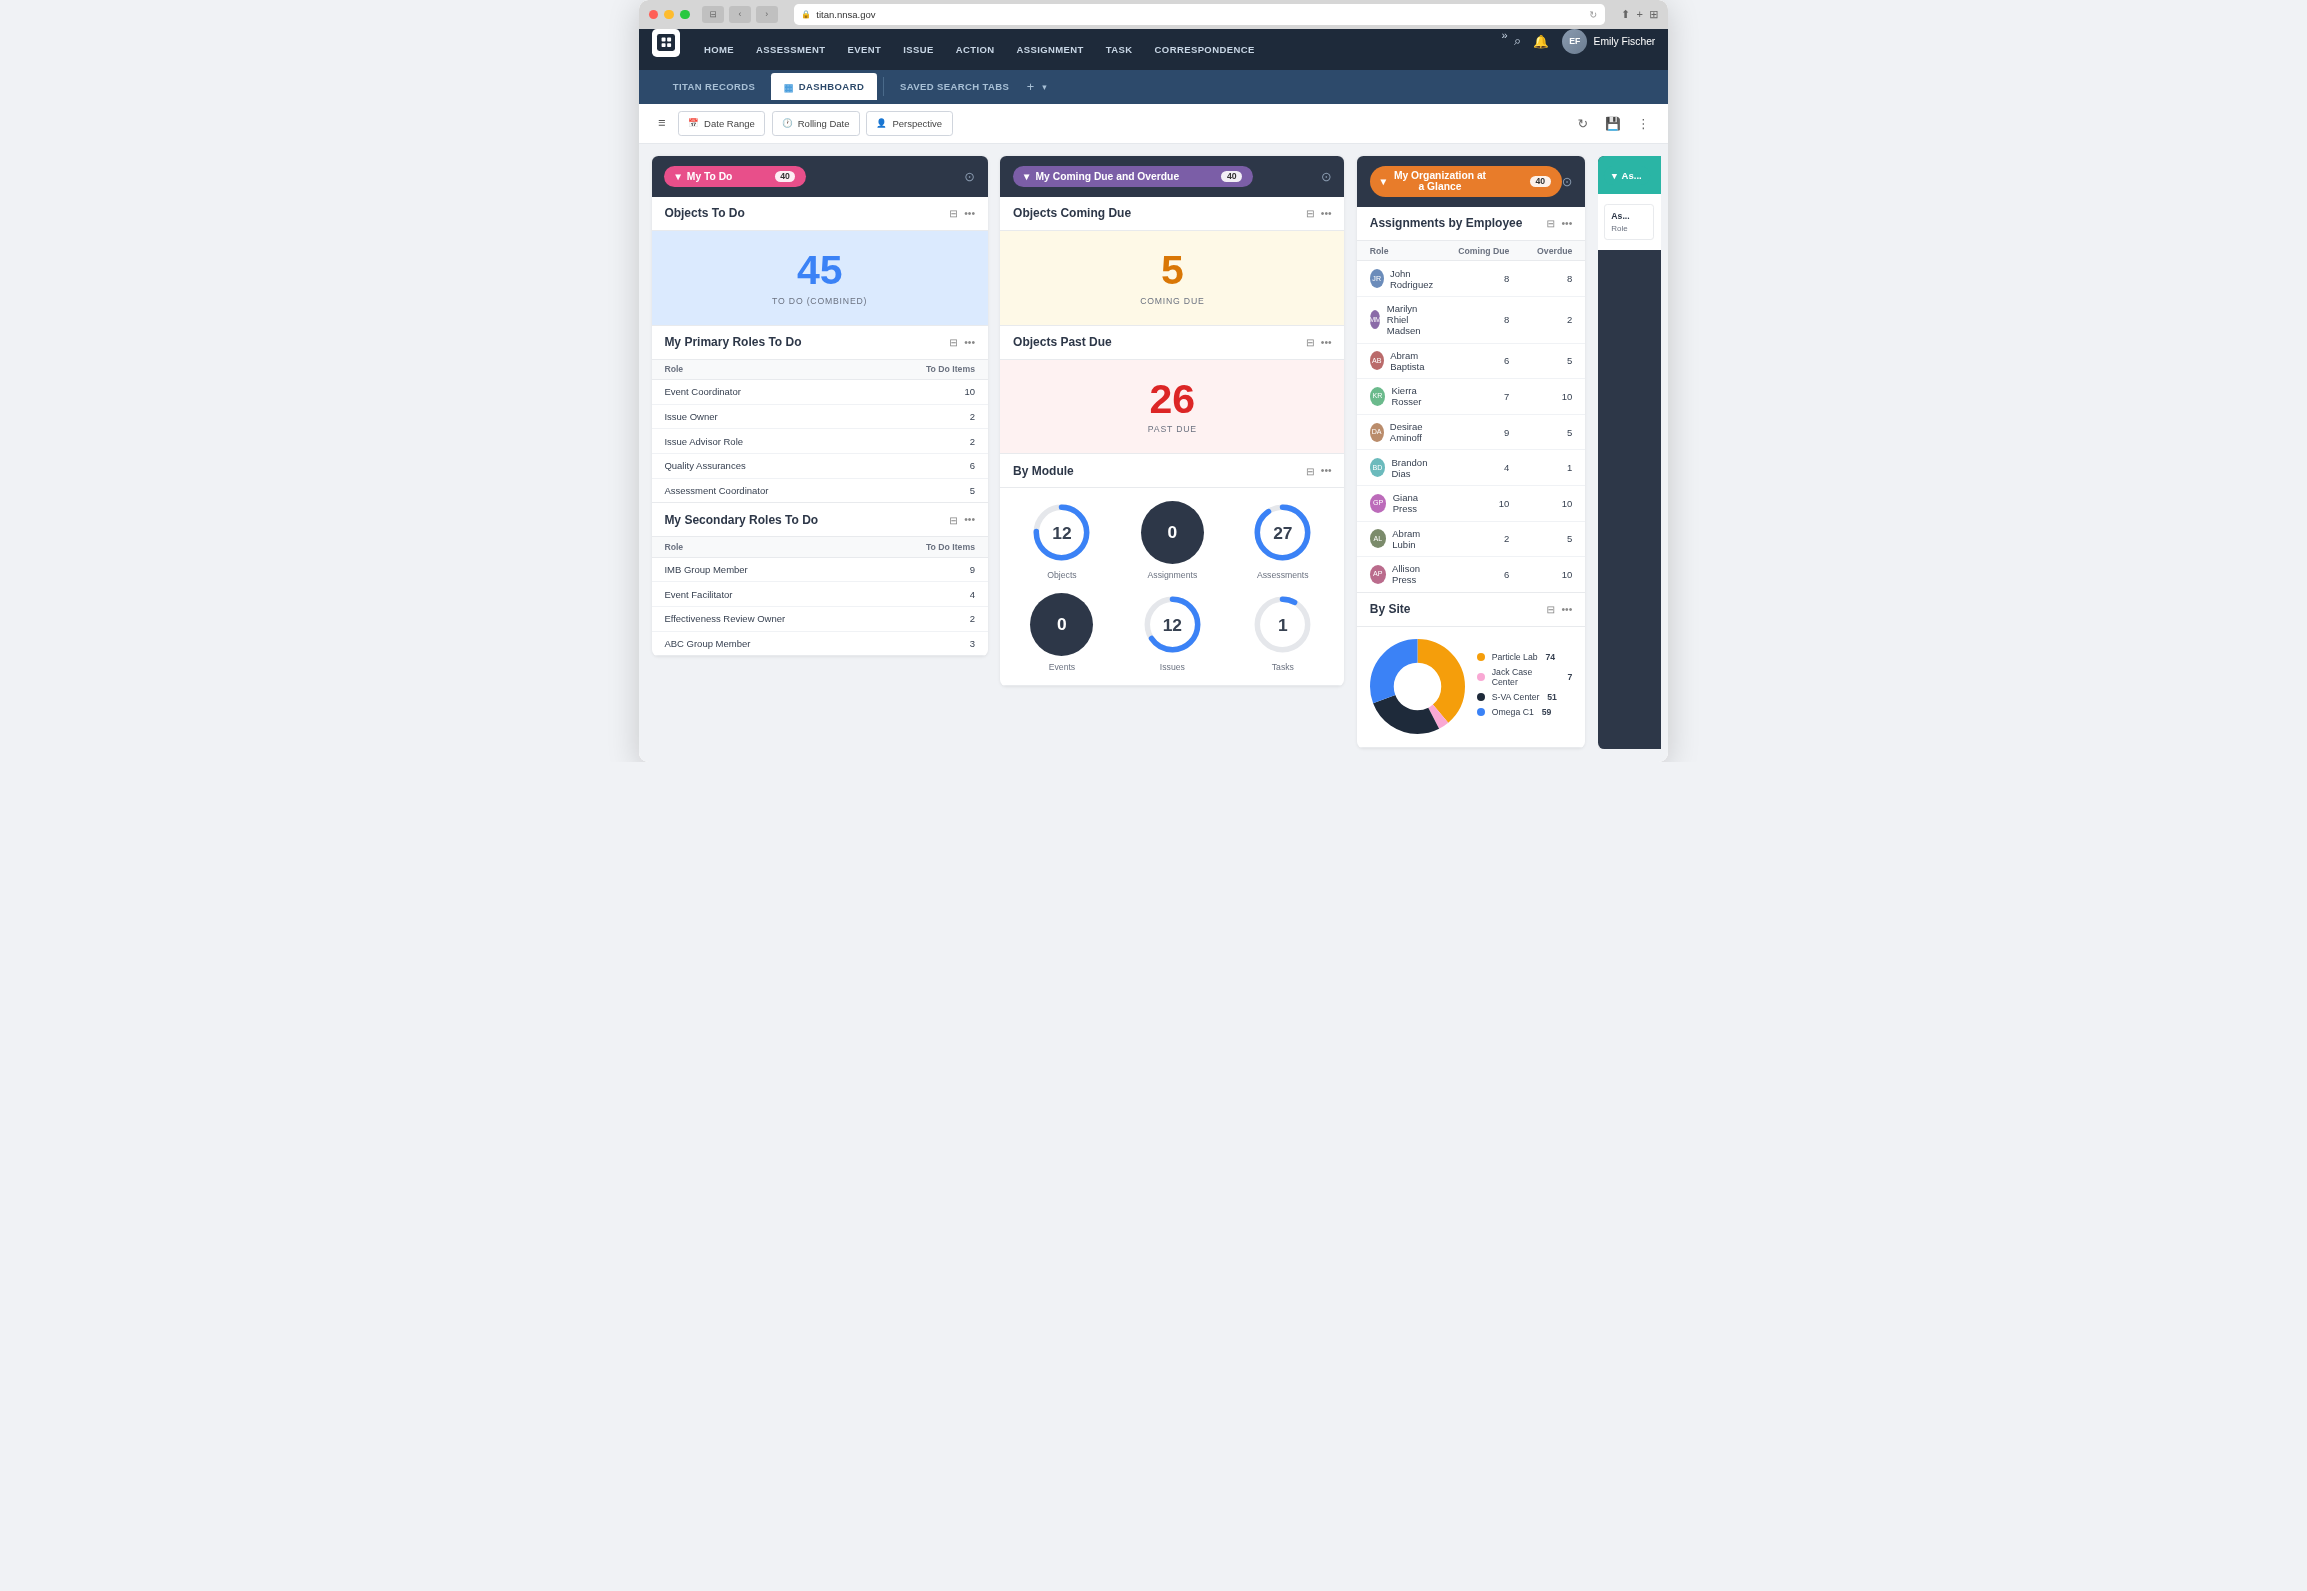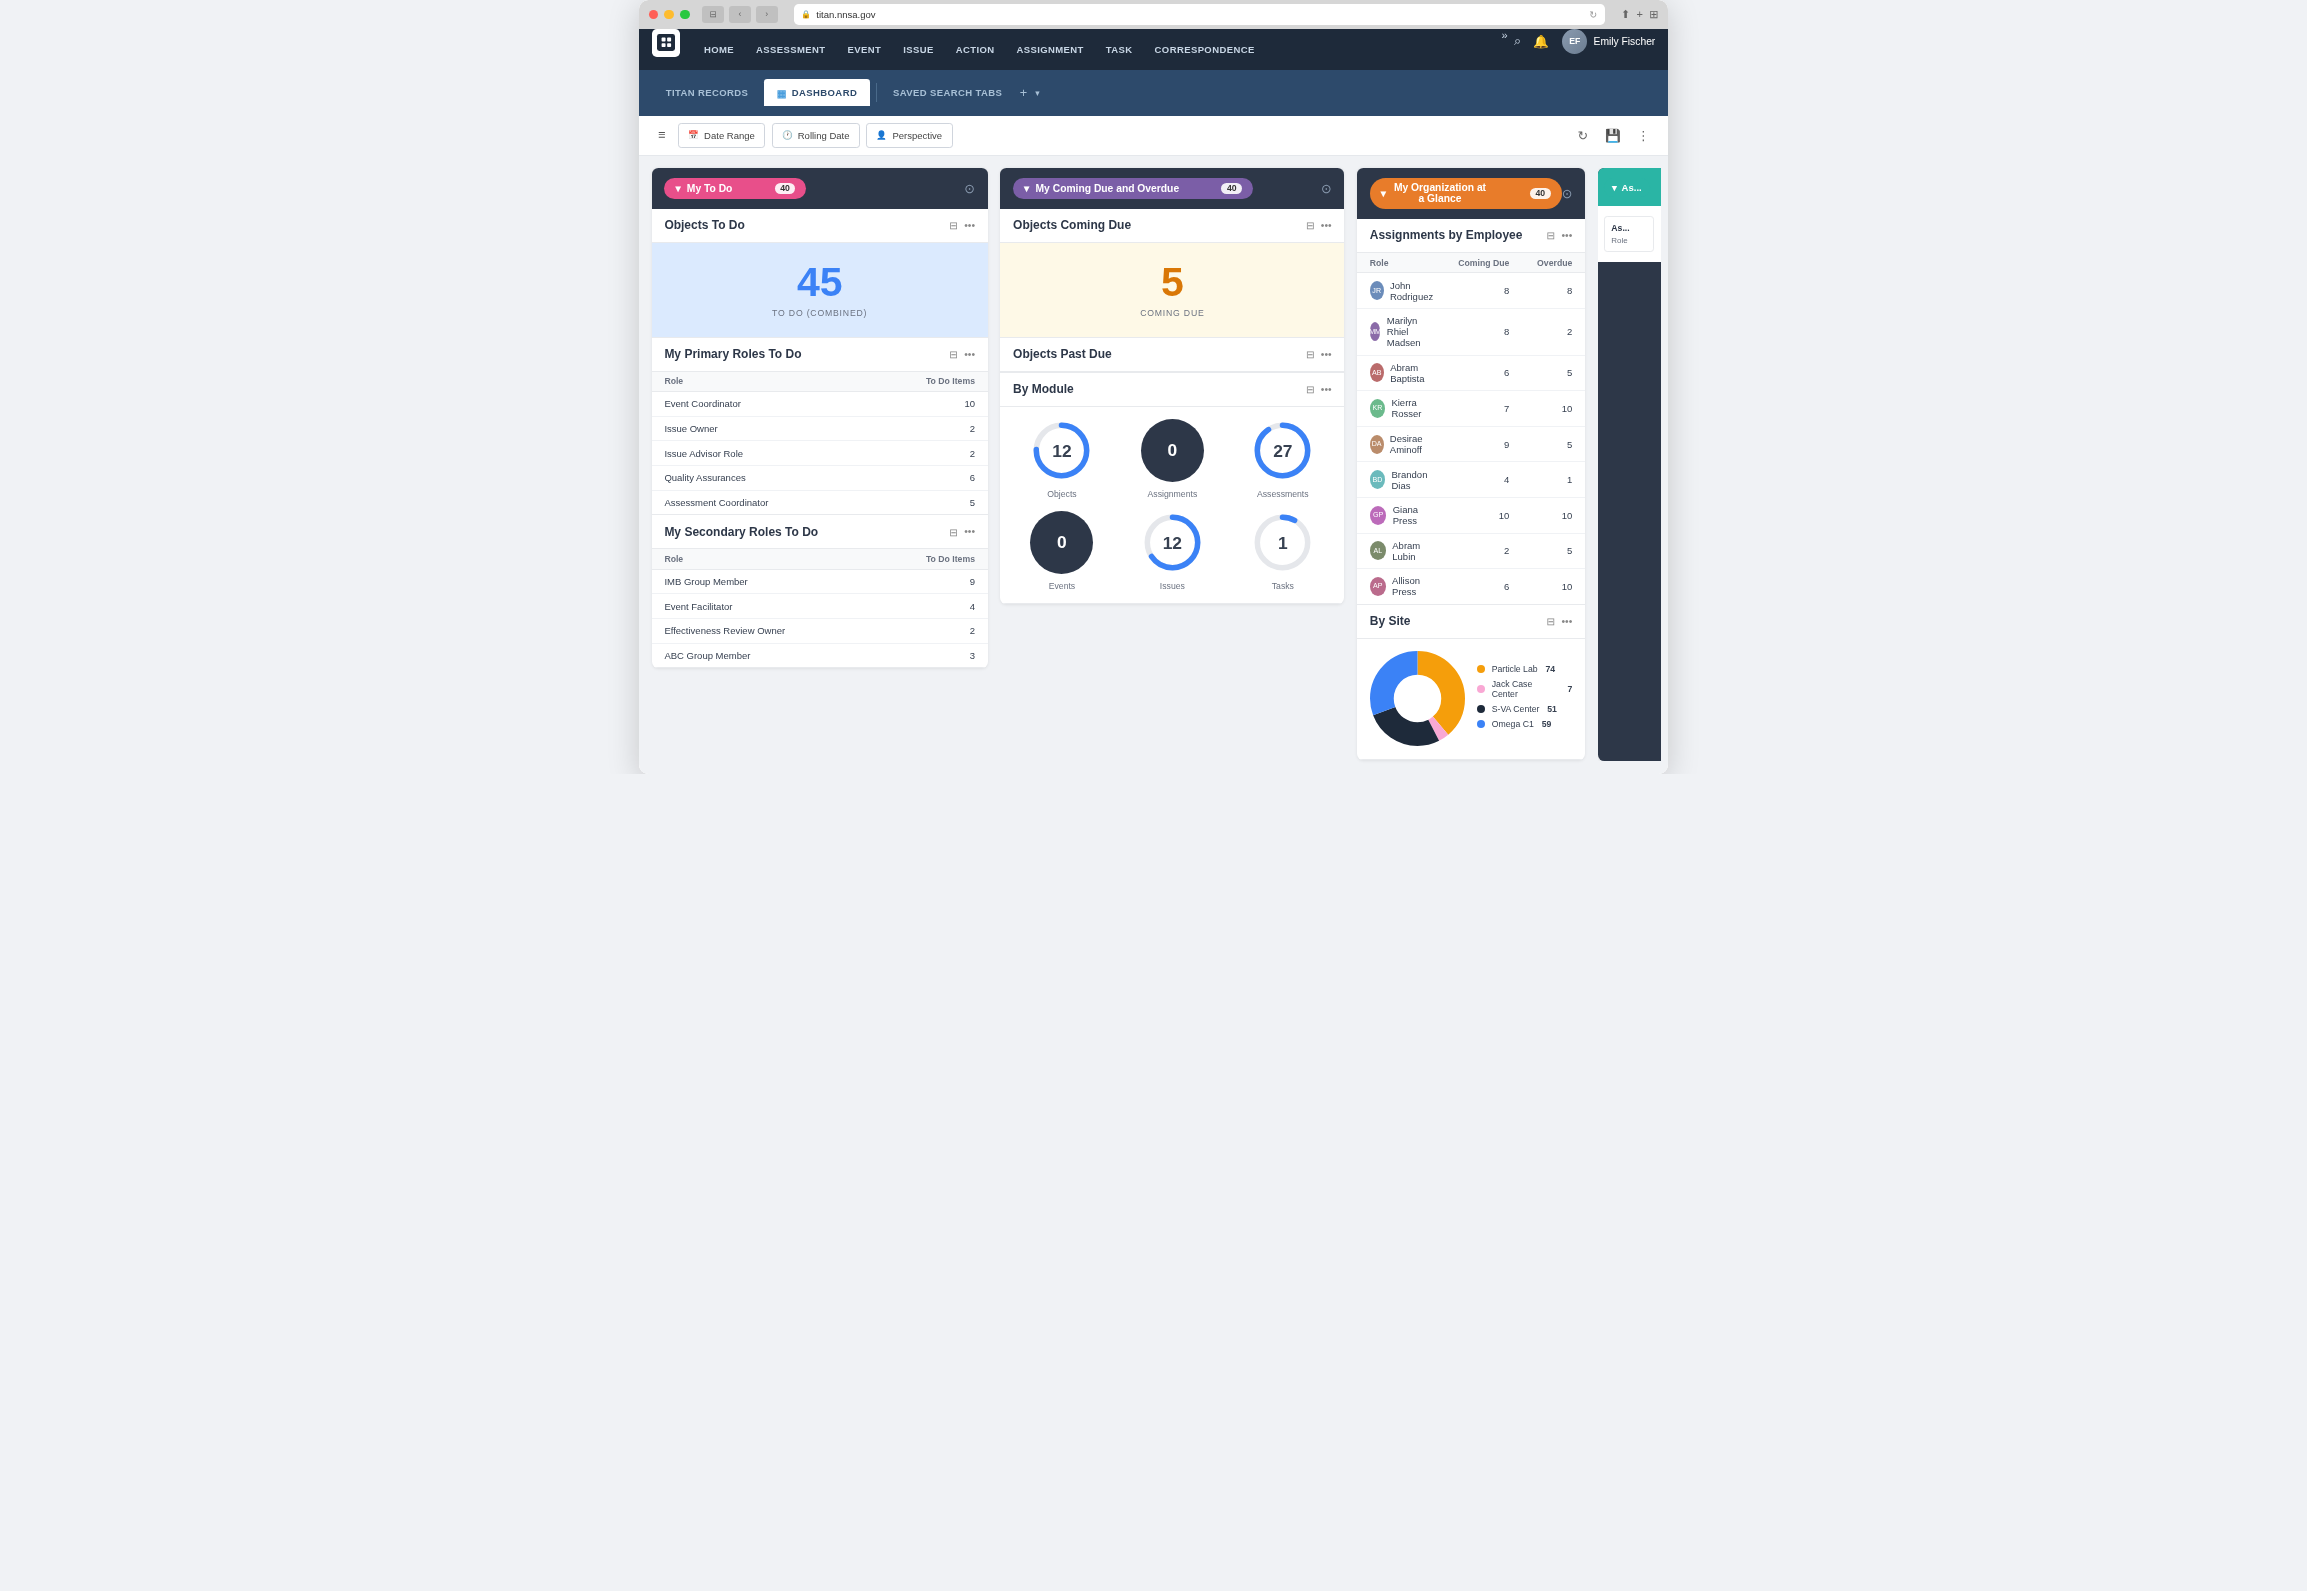--- a/index.html
+++ b/index.html
@@ -67,24 +67,24 @@
     .nav-more { color: #c8d6e5; padding: 0 6.3px; font-size: 11px; cursor: pointer; }
     .nav-right { display: flex; align-items: center; gap: 12.7px; margin-left: auto; }
     .nav-icon-btn { color: #c8d6e5; font-size: 12.7px; cursor: pointer; }
     .nav-user { display: flex; align-items: center; gap: 6.3px; cursor: pointer; }
     .nav-avatar { width: 25px; height: 25px; border-radius: 50%; background: #0c4a6e; overflow: hidden; }
     .nav-username { color: white; font-size: 10.3px; font-weight: 500; }
 
     
     .sub-nav {
       background: #2d4a6b;
-      height: 46px;
+      height: 34px;
       display: flex;
       align-items: center;
-      padding: 0 14px;
+      padding: 0 21px;
       gap: 3.2px;
     }
     .sub-nav-tab {
       height: 27px; padding: 0 12.7px; display: flex; align-items: center;
       color: #a8c0d6; font-size: 9.5px; font-weight: 600; letter-spacing: 0.4px;
       cursor: pointer; text-transform: uppercase; border-radius: 3.2px;
     }
     .sub-nav-tab.active {
       background: white; color: #2d4a6b; border-radius: 3.2px 3.2px 0 0;
     }
@@ -472,20 +472,24 @@
             </div>
 
             <div class="widget">
               <div class="widget-header">
                 <span class="widget-title">Objects Past Due</span>
                 <div class="widget-actions">
                   <span class="widget-icon-btn">⊟</span>
                   <span class="widget-icon-btn">•••</span>
                 </div>
               </div>
+              <div class="big-number-bg-red">
+                <div style="font-size:41px;font-weight:700;color:#dc2626;line-height:1;">26</div>
+                <div class="big-number-label">PAST DUE</div>
+              </div>
             </div>
 
             <div class="widget">
               <div class="widget-header">
                 <span class="widget-title">By Module</span>
                 <div class="widget-actions">
                   <span class="widget-icon-btn">⊟</span>
                   <span class="widget-icon-btn">•••</span>
                 </div>
               </div>

